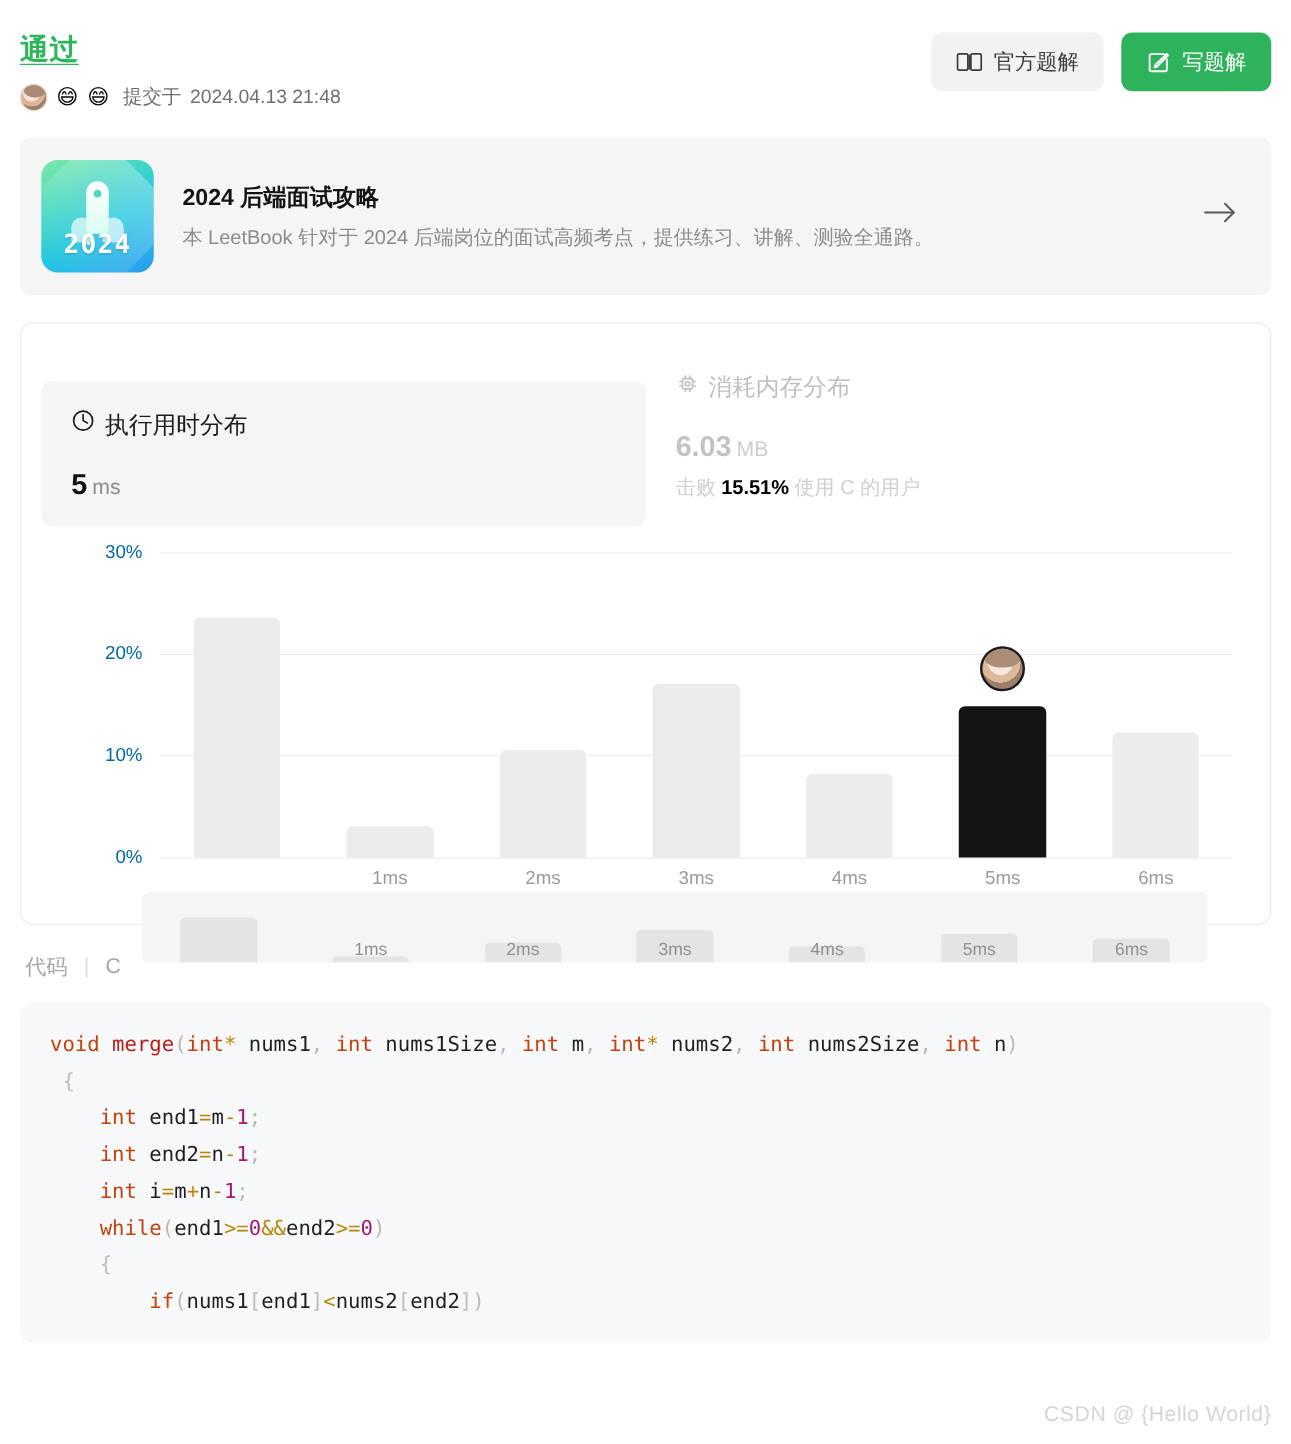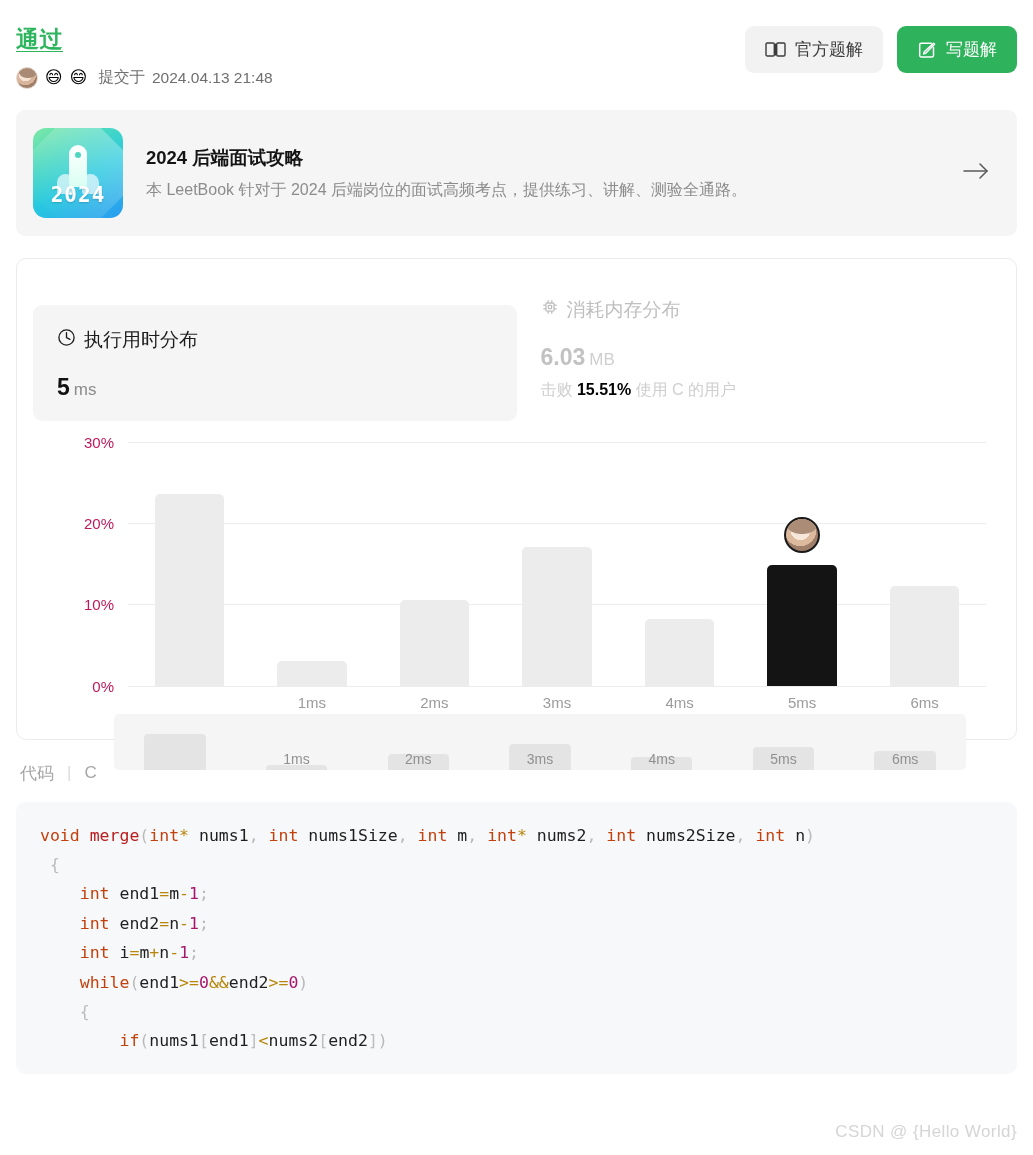--- a/index.html
+++ b/index.html
@@ -113,21 +113,21 @@
   .stat-beat b { color: #1d1d1d; font-weight: 700; }
   .stat.dim .stat-beat b { color: #000000; }
 
   
   .chart-wrap { position: relative; height: 300px; margin-top: 8px; }
   .chart-area {
     position: absolute; left: 95px; right: 14px; top: 13px; height: 244px;
   }
   .gridline { position: absolute; left: 0; right: 0; height: 1px; background: #ededed; }
   .ylabel {
-    position: absolute; right: calc(100% + 14px); font-size: 15px; color: #be185d;
+    position: absolute; right: calc(100% + 14px); font-size: 15px; color: #0369a1;
     transform: translateY(-50%); white-space: nowrap;
   }
   .bar {
     position: absolute; bottom: 0; background: #ececec;
     border-radius: 5px 5px 0 0;
   }
   .bar.self { background: #141414; }
   .xtick {
     position: absolute; top: 252px; font-size: 15px; color: #9b9b9b;
     transform: translateX(-50%); white-space: nowrap;

